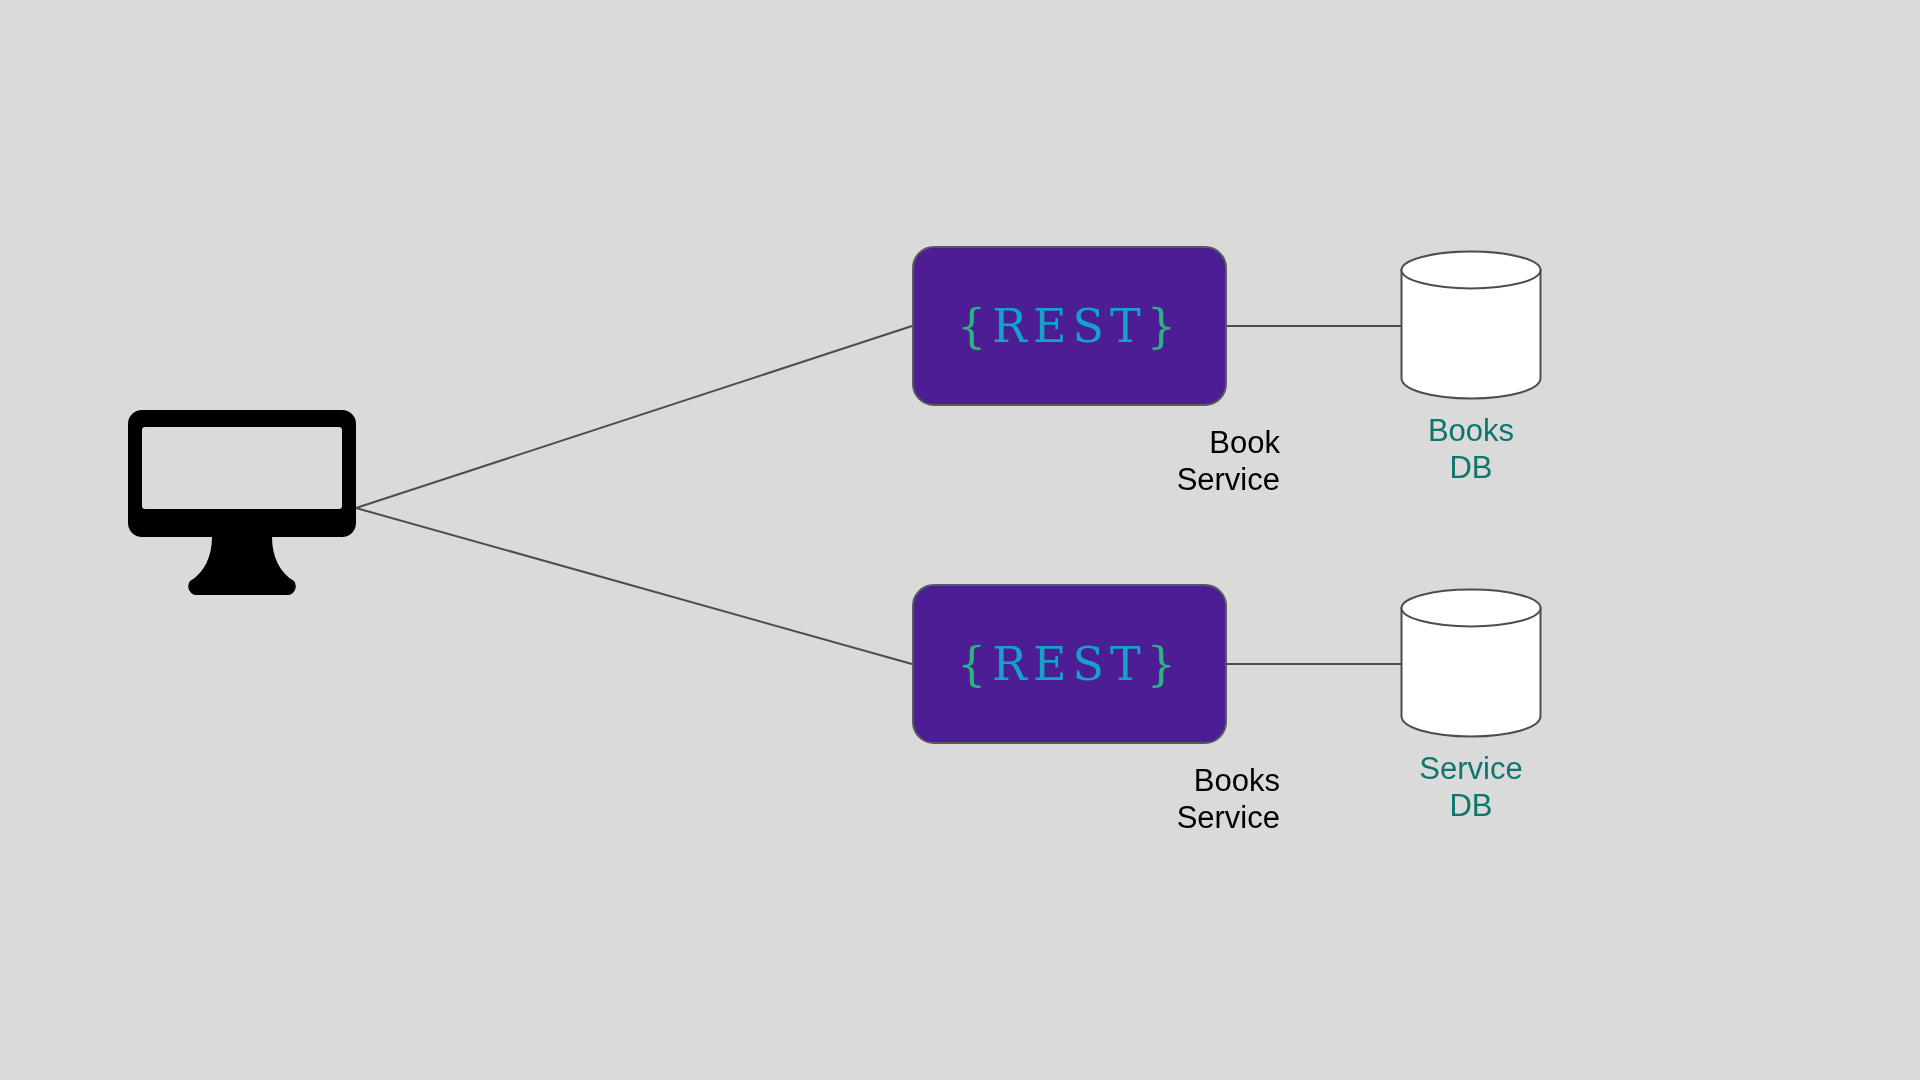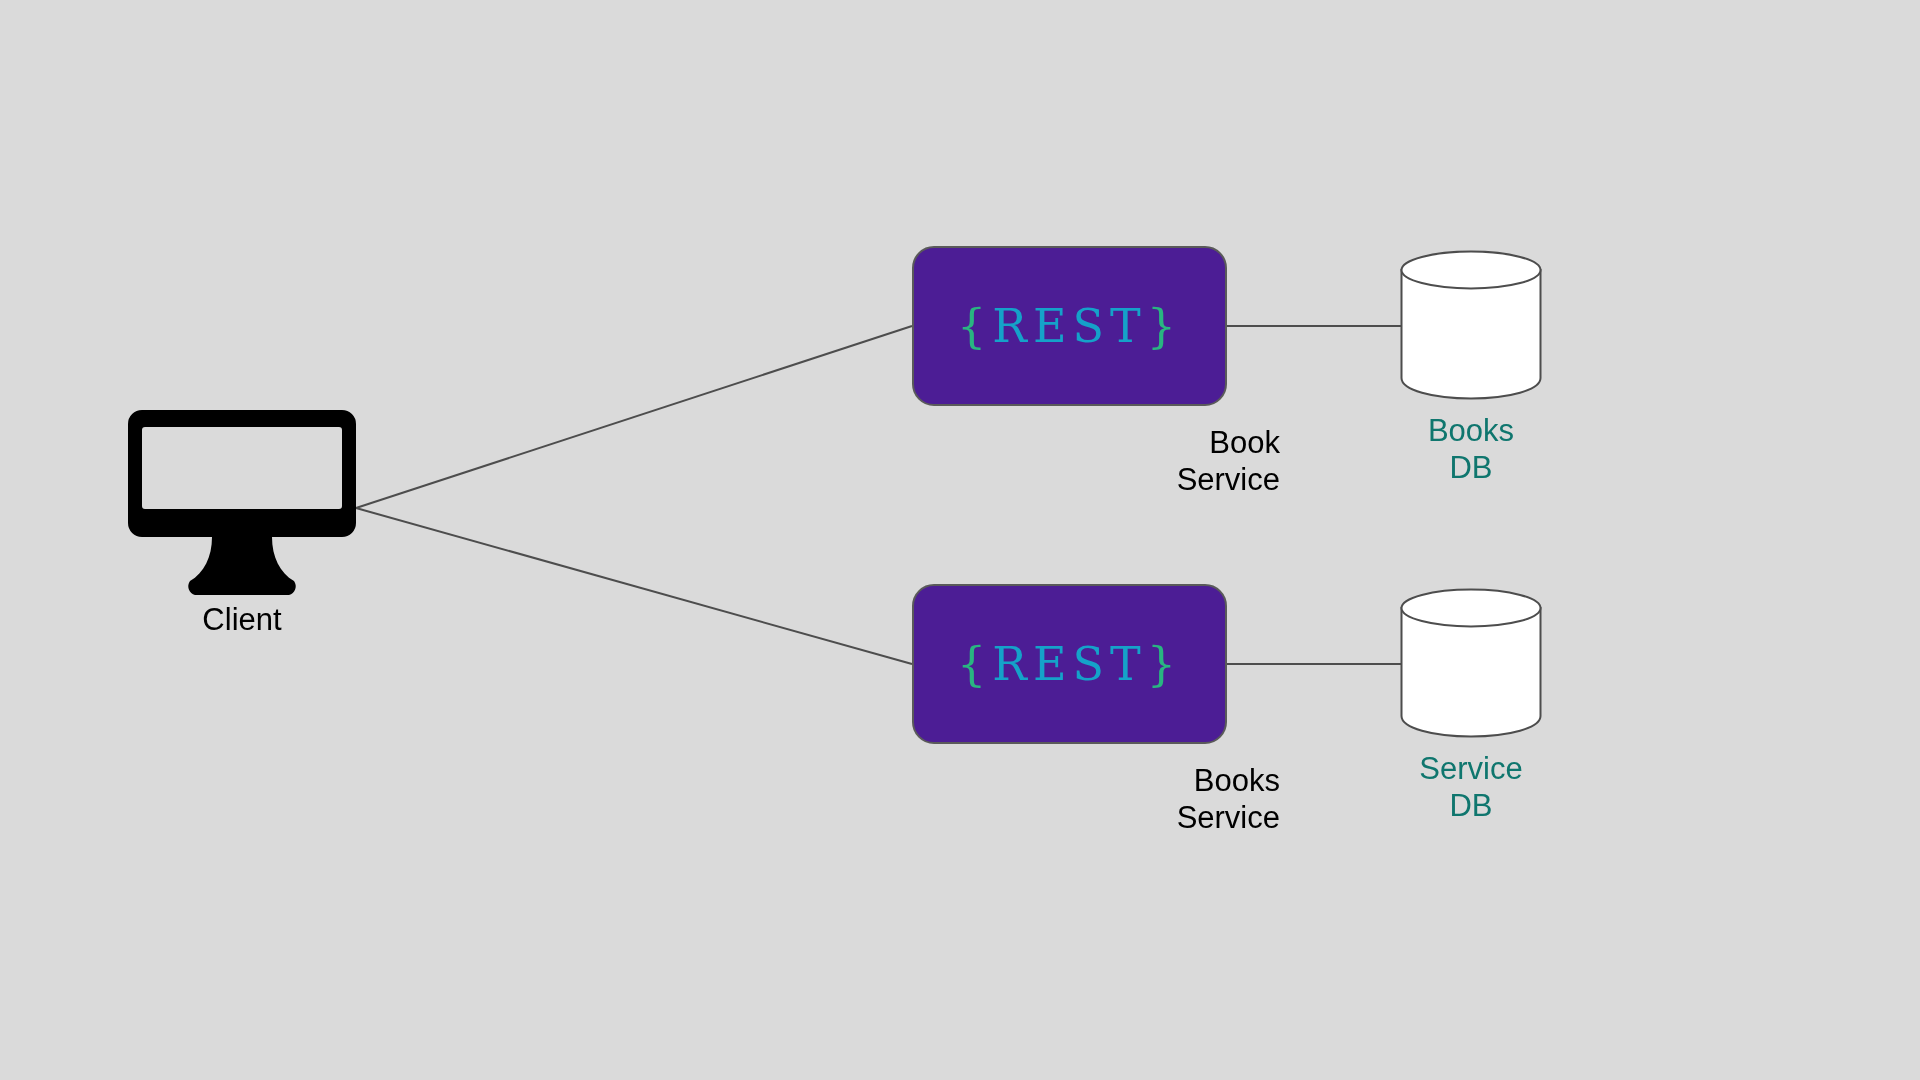--- a/index.html
+++ b/index.html
@@ -144,21 +144,20 @@
 
       <path fill="#000000" fill-rule="evenodd" d="M14,0 H214 A14,14 0 0 1 228,14 V113 A14,14 0 0 1 214,127 H14
                A14,14 0 0 1 0,113 V14 A14,14 0 0 1 14,0 Z
                M17,17 H211 A3,3 0 0 1 214,20 V96 A3,3 0 0 1 211,99 H17
                A3,3 0 0 1 14,96 V20 A3,3 0 0 1 17,17 Z"></path>
 
       <path fill="#000000" d="M84,127 H144 C144,147 152,163 166,171
                A9,9 0 0 1 161,185 H67
                A9,9 0 0 1 62,171 C76,163 84,147 84,127 Z"></path>
     </svg>
-    <div class="client-label">Client</div>
   </div>
 
   <div class="rest-box book">
     <span class="rest-logo"><span class="rest-brace">{</span><span class="rest-word">REST</span><span class="rest-brace">}</span></span>
   </div>
   <div class="node-caption caption-book">Book
 Service</div>
 
   <div class="rest-box author">
     <span class="rest-logo"><span class="rest-brace">{</span><span class="rest-word">REST</span><span class="rest-brace">}</span></span>

